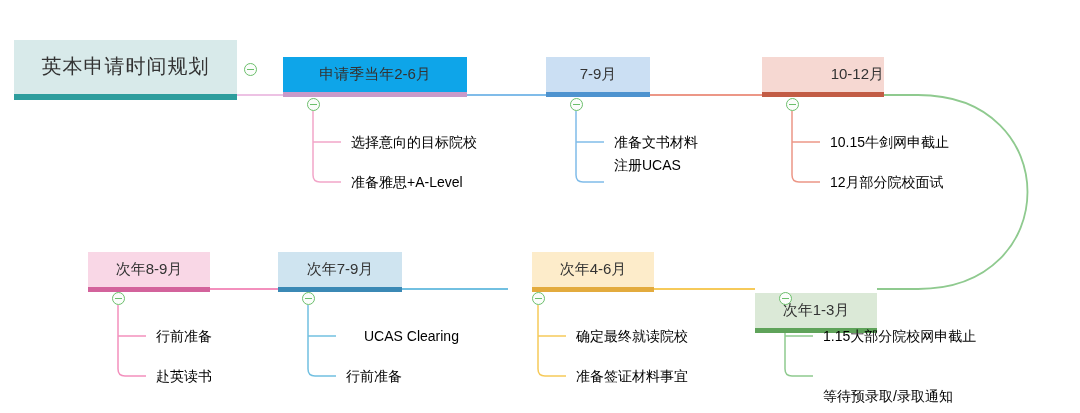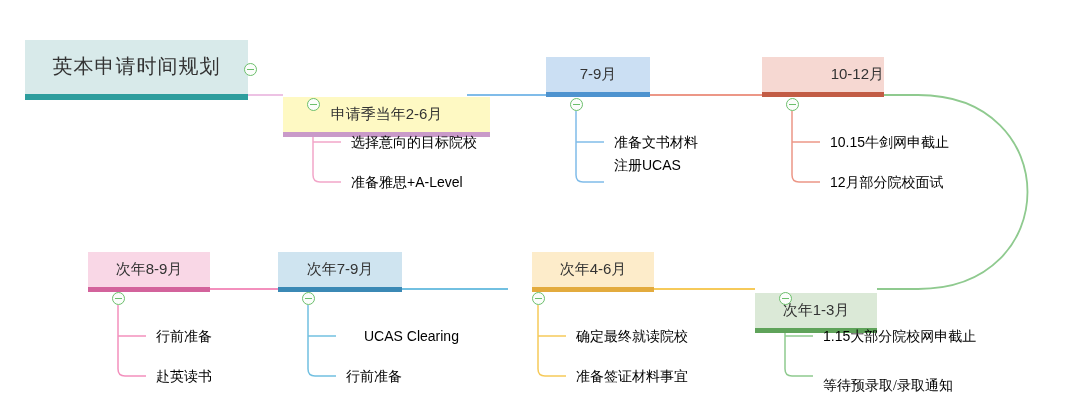--- a/index.html
+++ b/index.html
@@ -55,28 +55,28 @@
       <path d="M 792 142 H 820" fill="none" stroke="#ec9787" stroke-width="1.5"></path>
       <path d="M 785 305 V 369 Q 785 376 792 376 H 813" fill="none" stroke="#8fca8f" stroke-width="1.5"></path>
       <path d="M 785 336 H 813" fill="none" stroke="#8fca8f" stroke-width="1.5"></path>
       <path d="M 538 305 V 369 Q 538 376 545 376 H 566" fill="none" stroke="#f6ca5a" stroke-width="1.5"></path>
       <path d="M 538 336 H 566" fill="none" stroke="#f6ca5a" stroke-width="1.5"></path>
       <path d="M 308 305 V 369 Q 308 376 315 376 H 336" fill="none" stroke="#72c0e1" stroke-width="1.5"></path>
       <path d="M 308 336 H 336" fill="none" stroke="#72c0e1" stroke-width="1.5"></path>
       <path d="M 118 305 V 369 Q 118 376 125 376 H 146" fill="none" stroke="#f390bd" stroke-width="1.5"></path>
       <path d="M 118 336 H 146" fill="none" stroke="#f390bd" stroke-width="1.5"></path>
     </svg>
-  <div class="root-node" style="background: rgb(216, 234, 234); border-bottom-color: rgb(45, 157, 157); margin-left: 11px;">
+  <div class="root-node" style="background: rgb(216, 234, 234); border-bottom-color: rgb(45, 157, 157);">
     <span>英本申请时间规划</span>
   </div>
   <div id="topics">
       <div class="collapse-icon" style="left: 243.5px; top: 62.5px; border-color: rgb(108, 191, 108);">
         <span class="bar" style="background: rgb(108, 191, 108);"></span>
       </div>
-      <div class="topic-node" style="left: 283px; top: 57px; width: 207px; background: #fef9c3; border-bottom-color: rgb(201, 154, 201); margin-top: 40px;"><span>申请季当年2-6月</span></div>
+      <div class="topic-node" style="left: 283px; top: 57px; width: 184px; background: #0ea5e9; border-bottom-color: rgb(201, 154, 201);"><span>申请季当年2-6月</span></div>
       <div class="collapse-icon" style="left: 306.5px; top: 97.5px; border-color: rgb(108, 191, 108);">
         <span class="bar" style="background: rgb(108, 191, 108);"></span>
       </div>
       <div class="child-label" style="left: 351px; top: 132px;">选择意向的目标院校</div>
       <div class="child-label" style="left: 351px; top: 172px;">准备雅思+A-Level</div>
       <div class="topic-node" style="left: 546px; top: 57px; width: 104px; background: rgb(203, 223, 243); border-bottom-color: rgb(78, 147, 207);"><span>7-9月</span></div>
       <div class="collapse-icon" style="left: 569.5px; top: 97.5px; border-color: rgb(108, 191, 108);">
         <span class="bar" style="background: rgb(108, 191, 108);"></span>
       </div>
       <div class="child-label" style="left: 614px; top: 132px;">准备文书材料</div>
@@ -85,21 +85,21 @@
       <div class="collapse-icon" style="left: 785.5px; top: 97.5px; border-color: rgb(108, 191, 108);">
         <span class="bar" style="background: rgb(108, 191, 108);"></span>
       </div>
       <div class="child-label" style="left: 830px; top: 132px;">10.15牛剑网申截止</div>
       <div class="child-label" style="left: 830px; top: 172px;">12月部分院校面试</div>
       <div class="topic-node" style="left: 755px; top: 252px; width: 122px; background: rgb(219, 233, 215); border-bottom-color: rgb(95, 163, 90); margin-top: 41px;"><span>次年1-3月</span></div>
       <div class="collapse-icon" style="left: 778.5px; top: 291.5px; border-color: rgb(108, 191, 108);">
         <span class="bar" style="background: rgb(108, 191, 108);"></span>
       </div>
       <div class="child-label" style="left: 823px; top: 326px;">1.15大部分院校网申截止</div>
-      <div class="child-label" style="left: 823px; top: 376px; font-family: Liberation Serif, serif;">等待预录取/录取通知</div>
+      <div class="child-label" style="left: 823px; top: 386px;">等待预录取/录取通知</div>
       <div class="topic-node" style="left: 532px; top: 252px; width: 122px; background: rgb(253, 236, 202); border-bottom-color: rgb(227, 171, 62);"><span>次年4-6月</span></div>
       <div class="collapse-icon" style="left: 531.5px; top: 291.5px; border-color: rgb(108, 191, 108);">
         <span class="bar" style="background: rgb(108, 191, 108);"></span>
       </div>
       <div class="child-label" style="left: 576px; top: 326px;">确定最终就读院校</div>
       <div class="child-label" style="left: 576px; top: 366px;">准备签证材料事宜</div>
       <div class="topic-node" style="left: 278px; top: 252px; width: 124px; background: rgb(207, 228, 240); border-bottom-color: rgb(59, 137, 181);"><span>次年7-9月</span></div>
       <div class="collapse-icon" style="left: 301.5px; top: 291.5px; border-color: rgb(108, 191, 108);">
         <span class="bar" style="background: rgb(108, 191, 108);"></span>
       </div>

